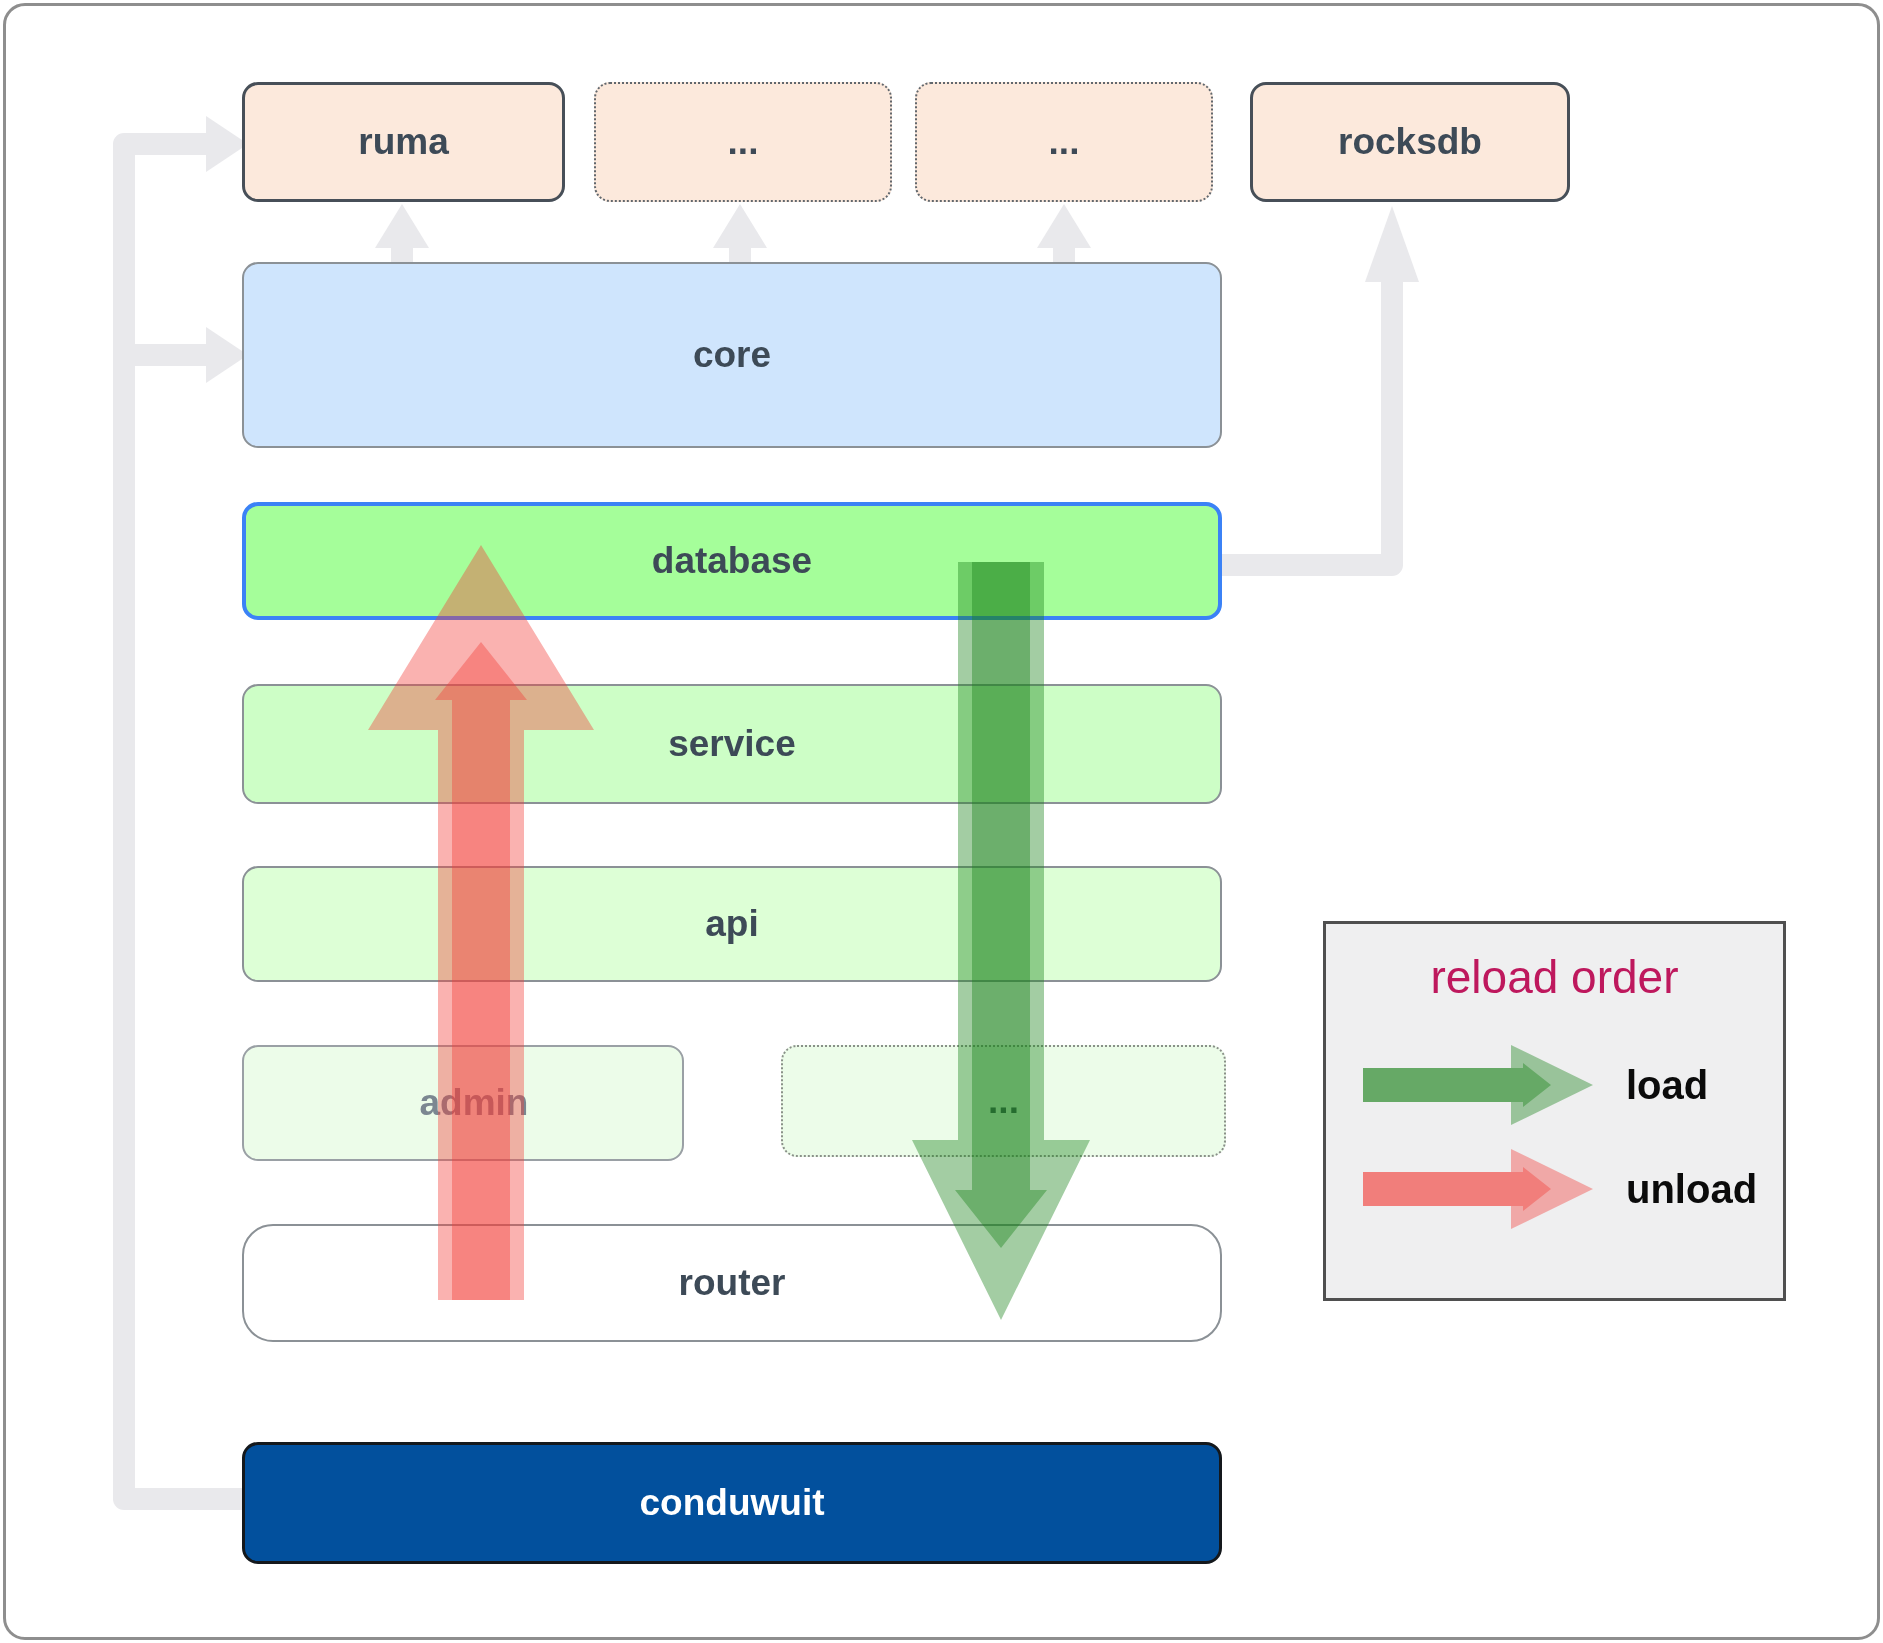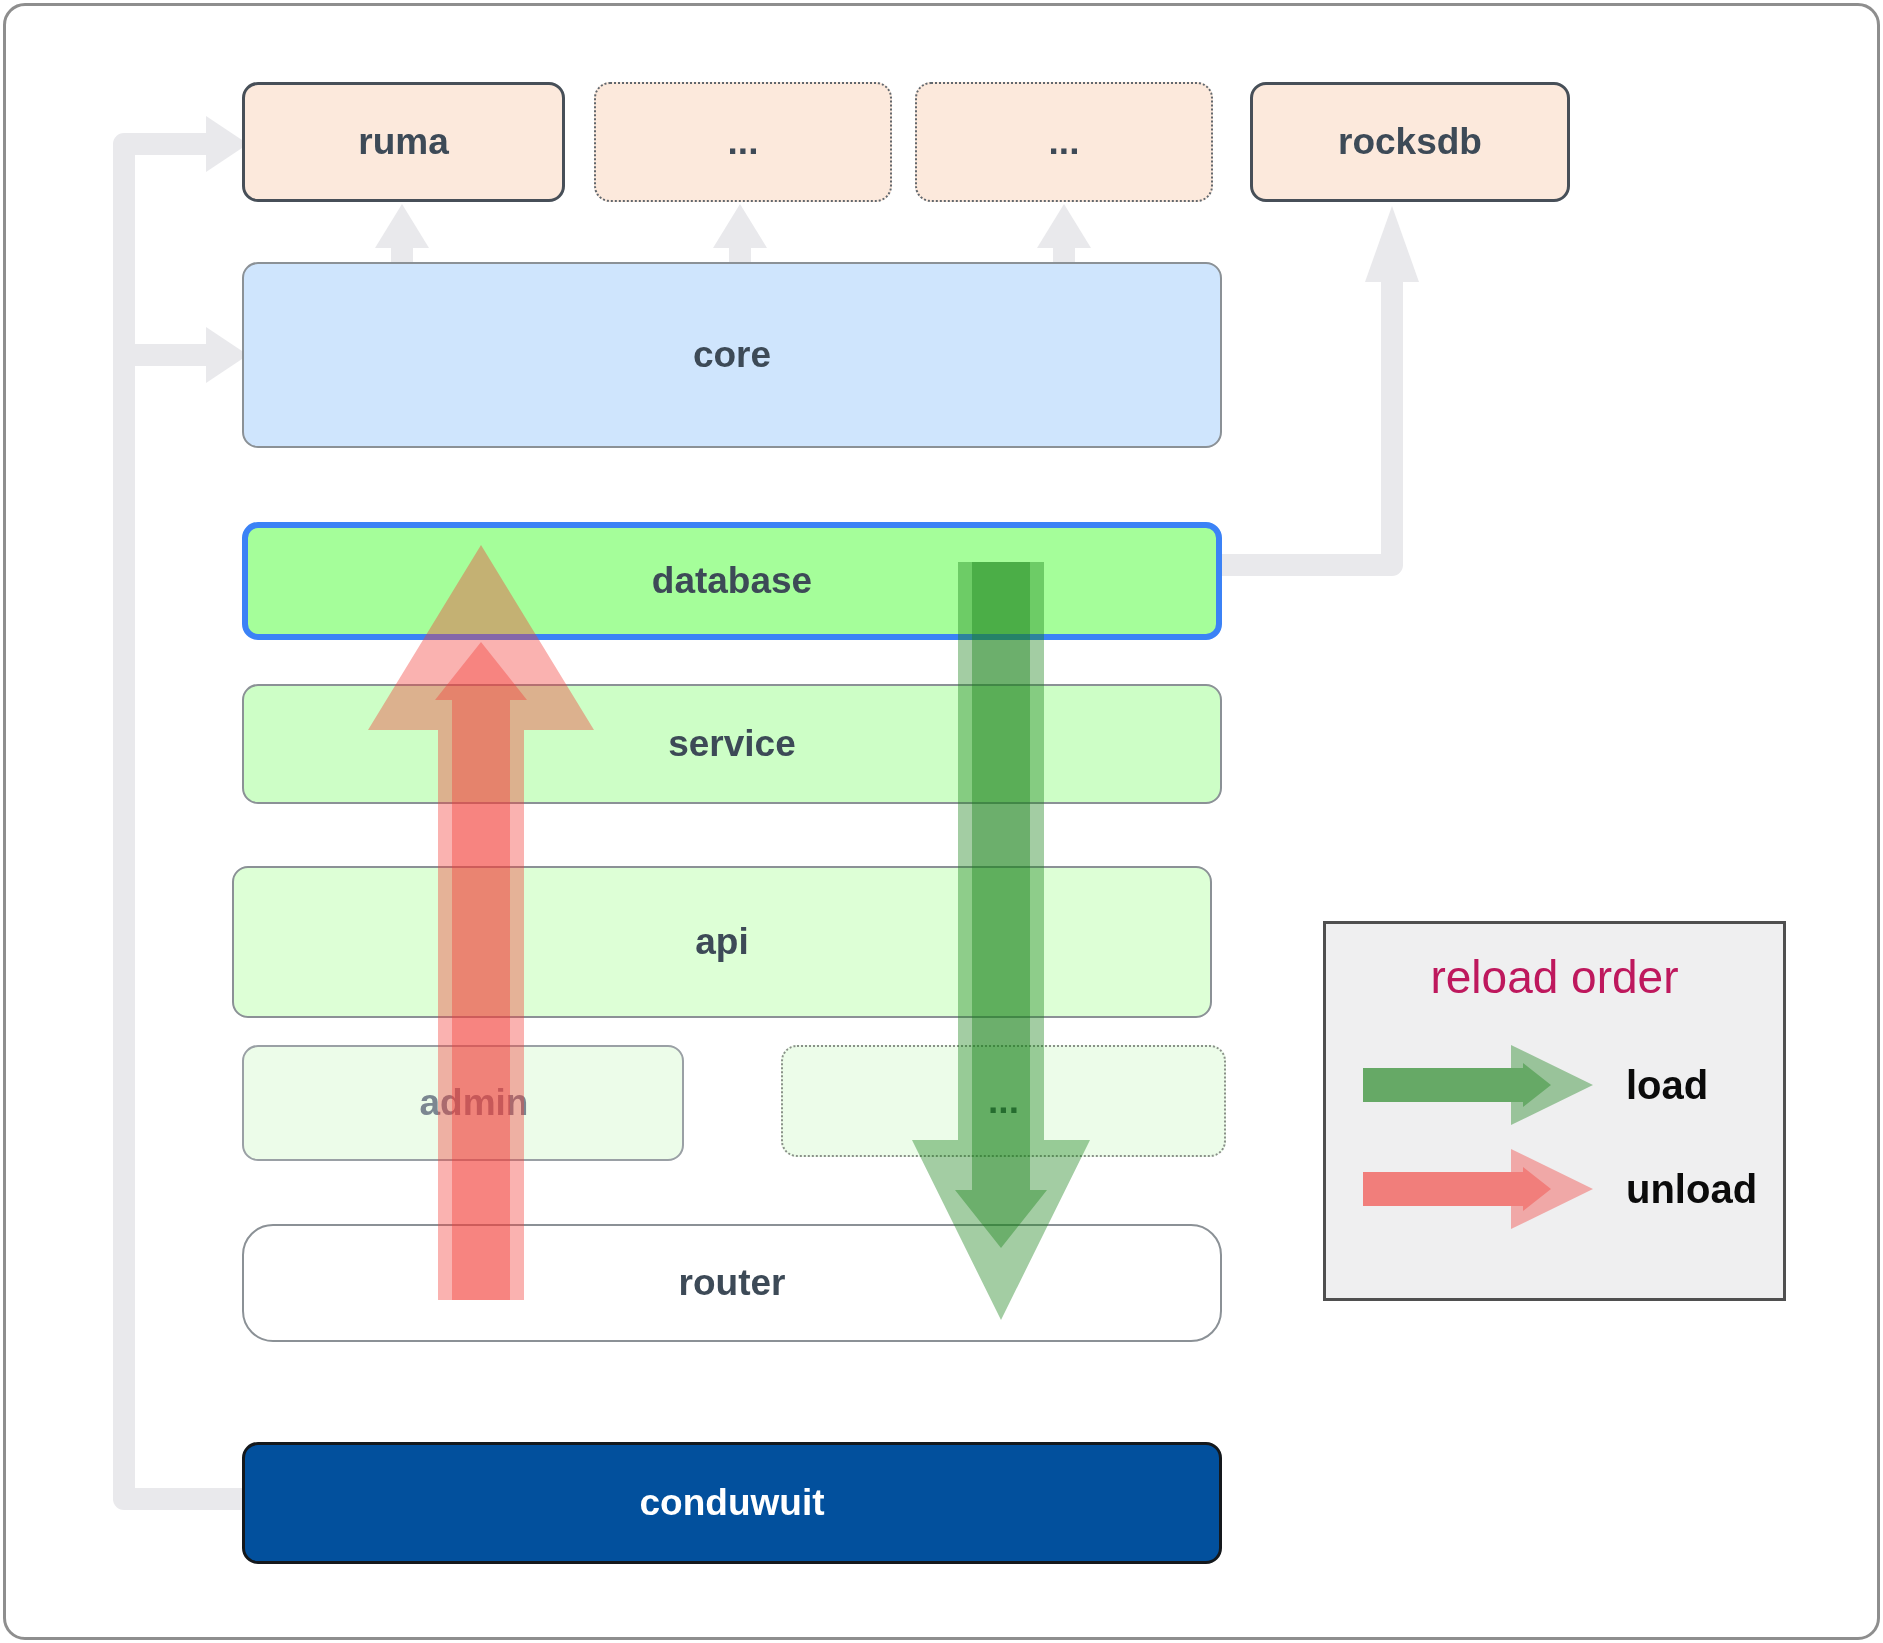--- a/index.html
+++ b/index.html
@@ -23,37 +23,37 @@
     position:absolute;
     display:flex;align-items:center;justify-content:center;
     box-sizing:border-box;
     border-radius:16px;
     font-size:37px;font-weight:600;color:#3d4a57;
     z-index:2;
   }
   .peach{background:var(--c-peach,#fce9dc);border:3px solid #474f58;}
   .peach.dotted{border:2px dotted #61676d;}
   .blue{background:var(--c-core,#cfe5fd);border:2px solid #8b9196;}
-  .green1{background:var(--c-database,#a5fe9a);border:6px solid #3b82f6;margin-top:20px;}
+  .green1{background:var(--c-database,#a5fe9a);border:4px solid #3b82f6;}
   .green2{background:var(--c-service,#cdfec6);border:2px solid #8b9196;}
   .green3{background:var(--c-api,#ddffd6);border:2px solid #8b9196;}
   .green4{background:var(--c-admin,#ecfce9);border:2px solid #9aa0a5;}
   .green4.dotted{border:2px dotted #8a9089;}
   .white{background:var(--c-router,#ffffff);border:2px solid #8b9196;}
   .navy{background:var(--c-conduwuit,#02509d);border:3px solid #14181c;border-radius:10px;color:#ffffff;}
   .node.muted{color:#7b8791;}
 
   #node-ruma{left:242px;top:82px;width:323px;height:120px;}
   #node-extra1{left:594px;top:82px;width:298px;height:120px;}
   #node-extra2{left:915px;top:82px;width:298px;height:120px;}
   #node-rocksdb{left:1250px;top:82px;width:320px;height:120px;}
   #node-core{left:242px;top:262px;width:980px;height:186px;}
   #node-database{left:242px;top:502px;width:980px;height:118px;}
   #node-service{left:242px;top:684px;width:980px;height:120px;}
-  #node-api{left:232px;top:866px;width:980px;height:152px;}
+  #node-api{left:242px;top:866px;width:980px;height:116px;}
   #node-admin{left:242px;top:1045px;width:442px;height:116px;padding-left:22px;}
   #node-extra3{left:781px;top:1045px;width:445px;height:112px;}
   #node-router{left:242px;top:1224px;width:980px;height:118px;border-radius:31px;}
   #node-conduwuit{left:242px;top:1442px;width:980px;height:122px;border-radius:16px;}
 
   .gray-stroke{stroke:var(--c-connector,#e9e9ec);fill:none;stroke-width:22;stroke-linejoin:round;}
   .gray-fill{fill:var(--c-connector,#e9e9ec);}
   .load-layer{fill:var(--c-load_arrow_rgba,rgba(24,130,24,0.40));}
   .unload-layer{fill:var(--c-unload_arrow_rgba,rgba(242,62,58,0.40));}
 

